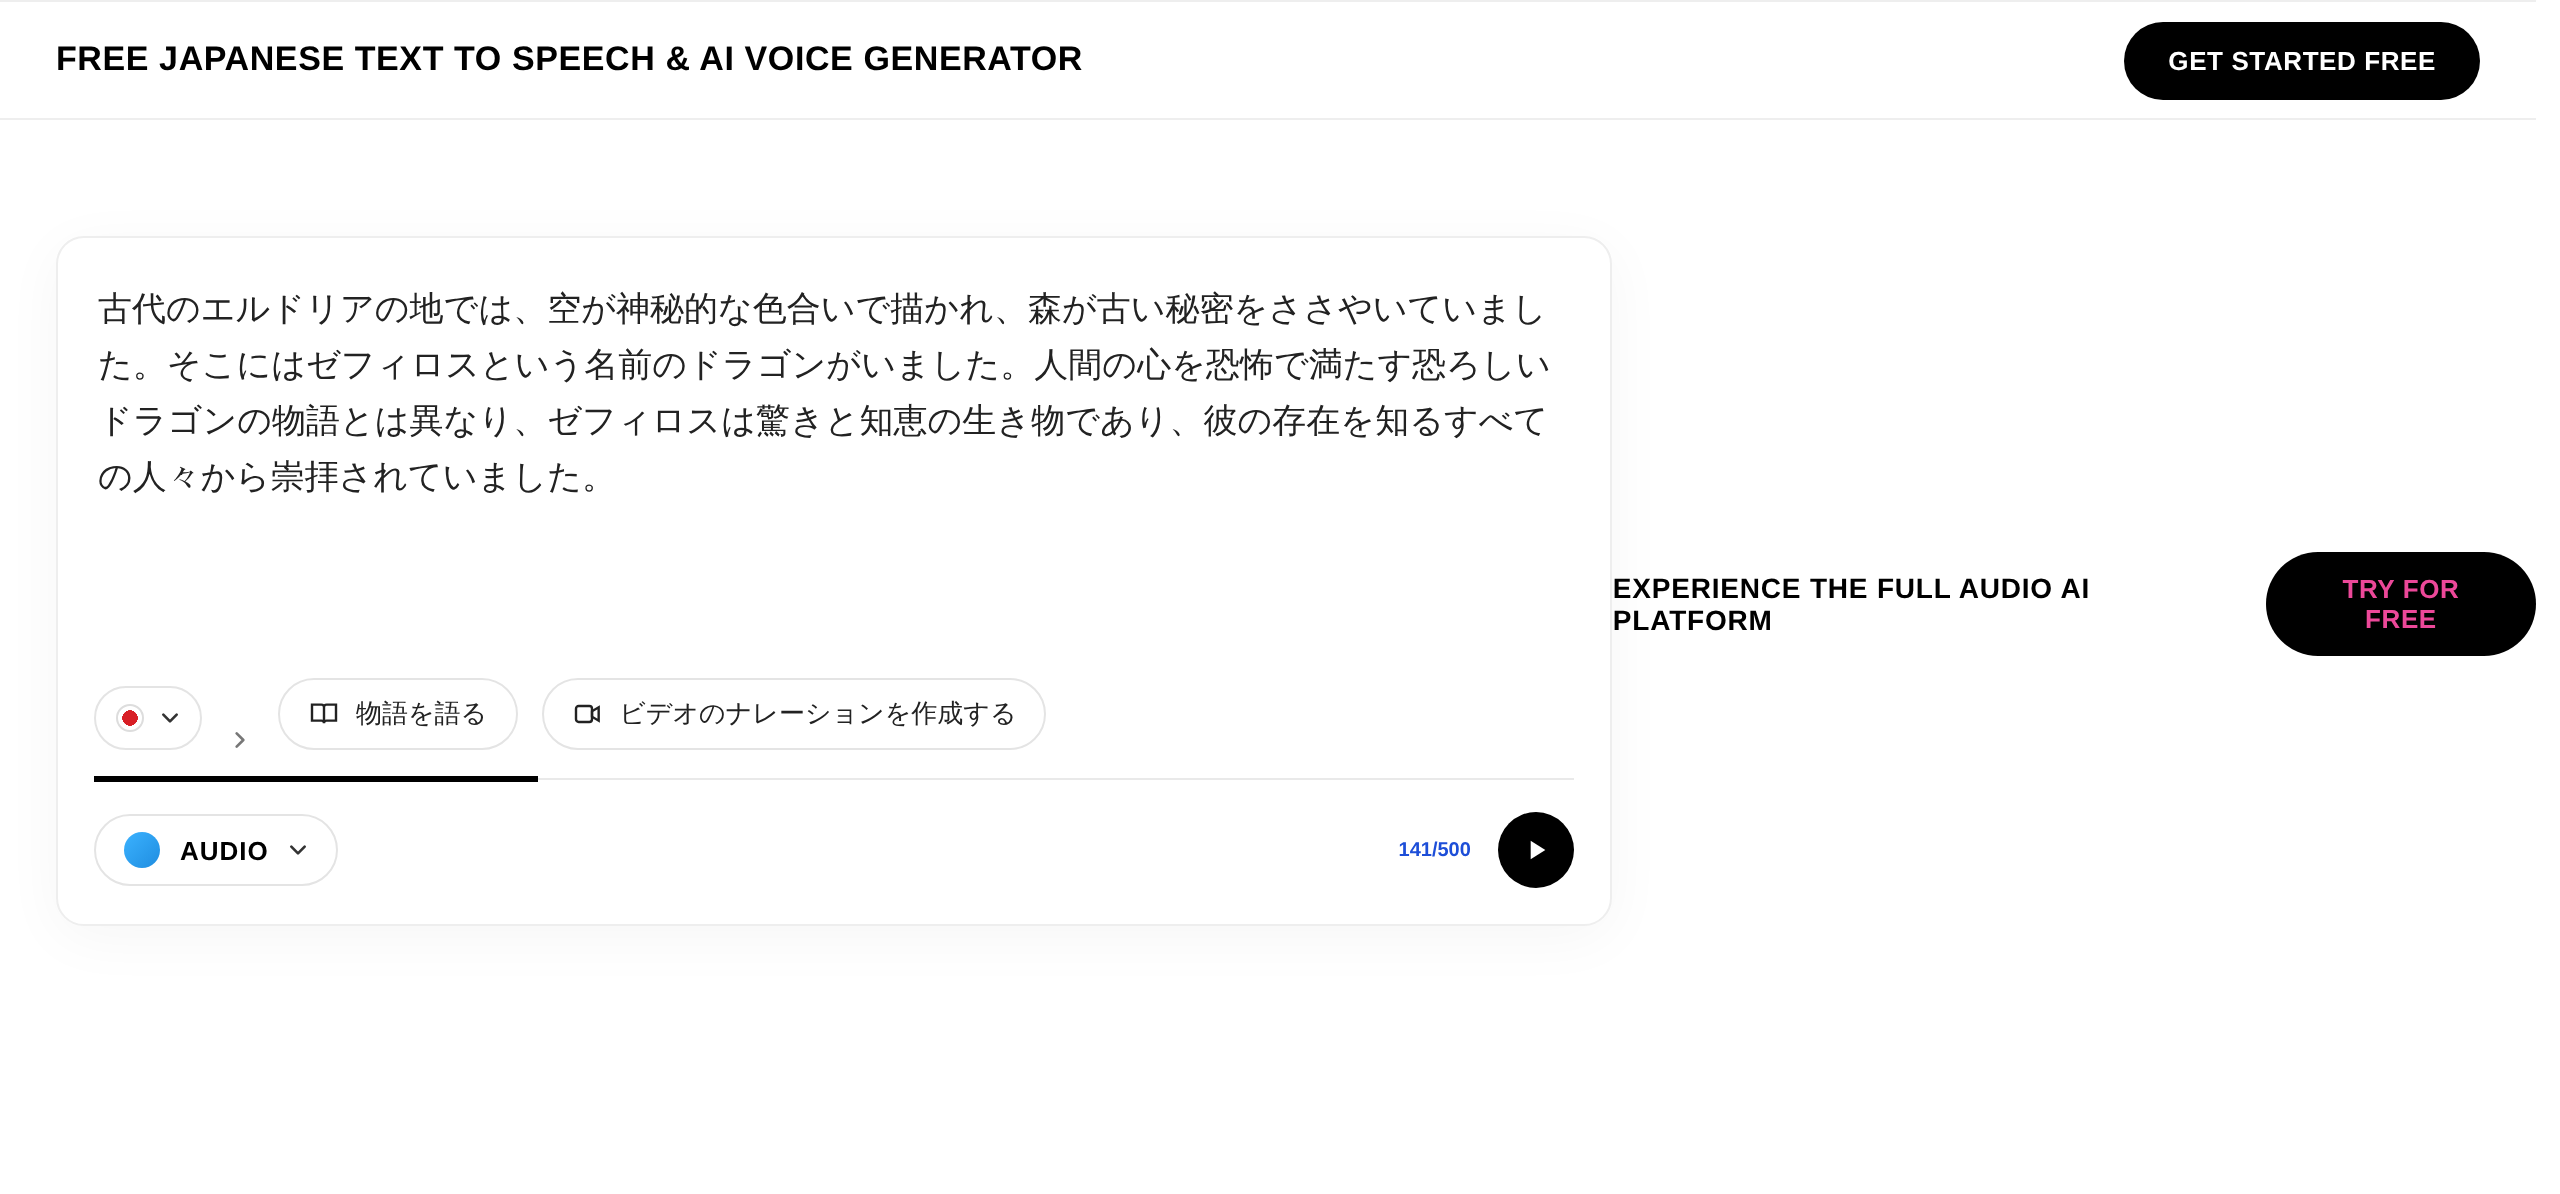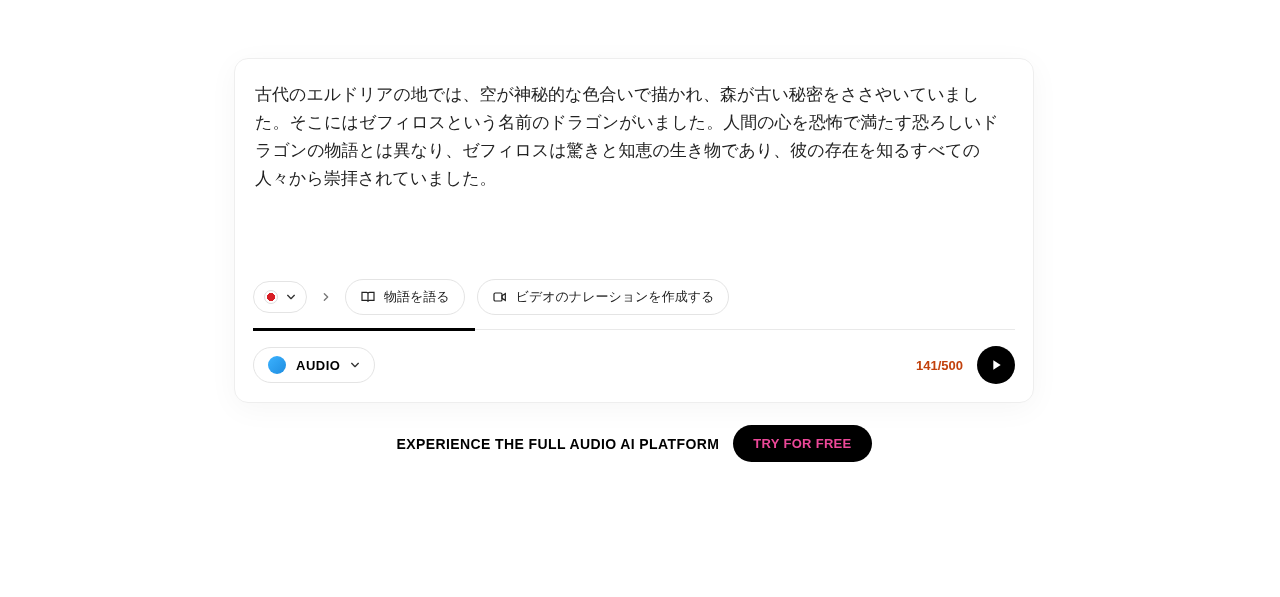--- a/index.html
+++ b/index.html
@@ -42,42 +42,43 @@
     font-weight: 700;
     font-size: 13px;
     letter-spacing: 0.3px;
     border: none;
     border-radius: 999px;
     padding: 12px 22px;
     cursor: pointer;
   }
   .center {
     display: flex;
-    flex-direction: column;
+    flex-direction: row;
     align-items: center;
     padding-top: 58px;
+    padding-left: 28px;
   }
   .card {
     width: 800px;
     border: 1px solid #eee;
     border-radius: 14px;
     box-shadow: 0 6px 30px rgba(0,0,0,0.04);
     background: #fff;
     padding: 18px 18px 18px 18px;
   }
   .text-area {
     font-size: 17px;
     line-height: 1.65;
     color: #222;
     min-height: 190px;
     padding: 4px 2px 4px 2px;
   }
   .chips-row {
     display: flex;
-    align-items: center;
+    align-items: flex-end;
     gap: 12px;
     margin-top: 12px;
   }
   .pill {
     display: inline-flex;
     align-items: center;
     gap: 8px;
     border: 1px solid #e4e4e4;
     border-radius: 999px;
     padding: 8px 14px;
@@ -146,23 +147,23 @@
     font-weight: 800;
     font-size: 13px;
     letter-spacing: 0.5px;
   }
   .right-group {
     display: flex;
     align-items: center;
     gap: 14px;
   }
   .counter {
-    font-size: 13px;
+    font-size: 10px;
     font-weight: 700;
-    color: #c2410c;
+    color: #1d4ed8;
   }
   .play-btn {
     width: 38px; height: 38px;
     border-radius: 50%;
     background: #000;
     border: none;
     display: flex;
     align-items: center;
     justify-content: center;
     cursor: pointer;
@@ -193,20 +194,24 @@
   
   ::-webkit-scrollbar { width: 14px; height: 14px; }
   ::-webkit-scrollbar-track { background: #f1f1f1; }
   ::-webkit-scrollbar-thumb { background: #c4c4c4; }
 </style>
 </head>
 <body>
 
 <div class="scroll-wrap">
   <div class="page">
+    <div class="topbar">
+      <div class="title">FREE JAPANESE TEXT TO SPEECH &amp; AI VOICE GENERATOR</div>
+      <button class="cta-btn">GET STARTED FREE</button>
+    </div>
 
     <div class="center">
       <div class="card">
         <div class="text-area">古代のエルドリアの地では、空が神秘的な色合いで描かれ、森が古い秘密をささやいていました。そこにはゼフィロスという名前のドラゴンがいました。人間の心を恐怖で満たす恐ろしいドラゴンの物語とは異なり、ゼフィロスは驚きと知恵の生き物であり、彼の存在を知るすべての人々から崇拝されていました。</div>
 
         <div class="chips-row">
           <div class="pill lang-pill">
             <span class="flag-dot"></span>
             <span class="chev">
               <svg viewBox="0 0 12 12" width="10" height="10">

